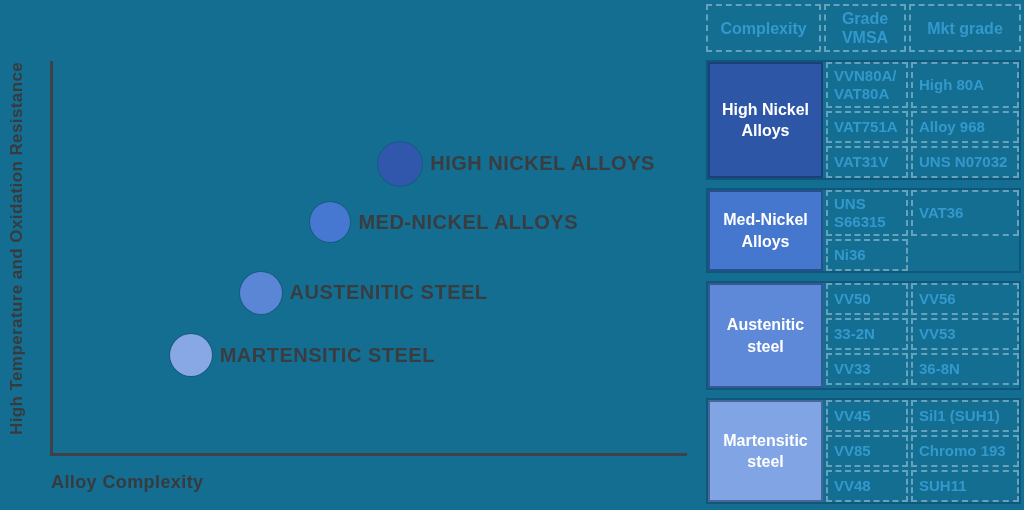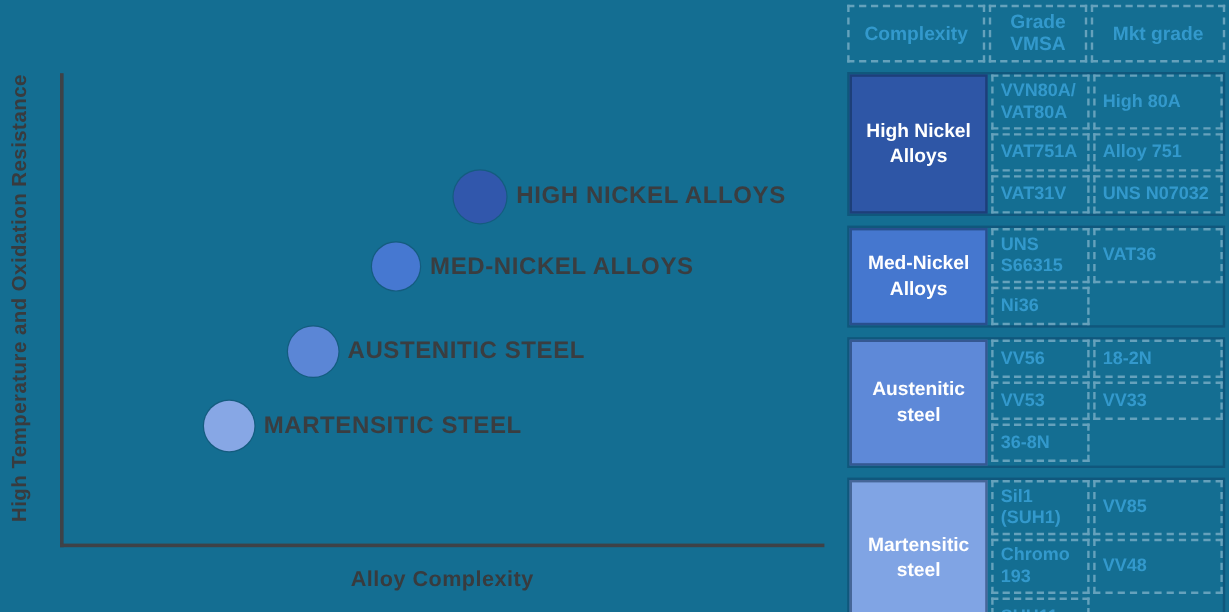--- a/index.html
+++ b/index.html
@@ -13,21 +13,21 @@
   .y-title{
     position:absolute;left:4px;top:36px;height:424px;width:26px;
     writing-mode:vertical-rl;transform:rotate(180deg);
     display:flex;align-items:center;justify-content:center;
     font-size:17px;font-weight:bold;color:#383b3e;letter-spacing:.4px;
     white-space:nowrap;
   }
   .axis-y{position:absolute;left:50px;top:61px;width:3px;height:395px;background:#3e4247;}
   .axis-x{position:absolute;left:50px;top:453px;width:637px;height:3px;background:#3e4247;}
   .x-title{
-    position:absolute;left:51px;top:472px;width:635px;text-align:center;
+    position:absolute;left:51px;top:472px;width:635px;text-align:left;
     font-size:18px;font-weight:bold;color:#383b3e;letter-spacing:.4px;
   }
   .bubble{position:absolute;border-radius:50%;box-shadow:0 0 0 1px rgba(20,40,70,.25);}
   .bubble-label{
     position:absolute;display:flex;align-items:center;
     font-size:20px;font-weight:bold;color:#3a3d40;letter-spacing:.5px;white-space:nowrap;
   }
   
   .grade-table{
     position:absolute;left:706px;top:4px;width:315px;
@@ -77,39 +77,41 @@
     <div class="cell">Complexity</div>
     <div class="cell">Grade VMSA</div>
     <div class="cell">Mkt grade</div>
   </div>
 
 <div class="t-group">
       <div class="def-cell" style="background: rgb(46, 86, 166); grid-row: 1 / 4;">High Nickel Alloys</div>
       <div class="cell">VVN80A/ VAT80A</div>
       <div class="cell">High 80A</div>
       <div class="cell">VAT751A</div>
-      <div class="cell">Alloy 751</div>
+      <div class="cell">Alloy 968</div>
       <div class="cell">VAT31V</div>
       <div class="cell">UNS N07032</div>
     </div>
     <div class="t-group">
       <div class="def-cell" style="background: rgb(69, 119, 207); grid-row: 1 / 3;">Med-Nickel Alloys</div>
       <div class="cell">UNS S66315</div>
       <div class="cell">VAT36</div>
       <div class="cell">Ni36</div>
     </div>
     <div class="t-group">
       <div class="def-cell" style="background: rgb(94, 137, 216); grid-row: 1 / 5;">Austenitic steel</div>
+      <div class="cell">VV50</div>
       <div class="cell">VV56</div>
-      <div class="cell">18-2N</div>
+      <div class="cell">33-2N</div>
       <div class="cell">VV53</div>
       <div class="cell">VV33</div>
       <div class="cell">36-8N</div>
     </div>
     <div class="t-group">
       <div class="def-cell" style="background: rgb(128, 164, 228); grid-row: 1 / 4;">Martensitic steel</div>
+      <div class="cell">VV45</div>
       <div class="cell">Sil1 (SUH1)</div>
       <div class="cell">VV85</div>
       <div class="cell">Chromo 193</div>
       <div class="cell">VV48</div>
       <div class="cell">SUH11</div>
     </div>
   </div>
 
 </body></html>

